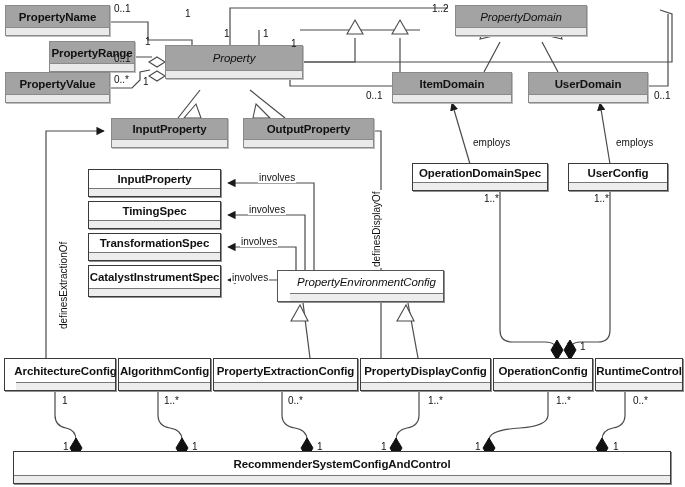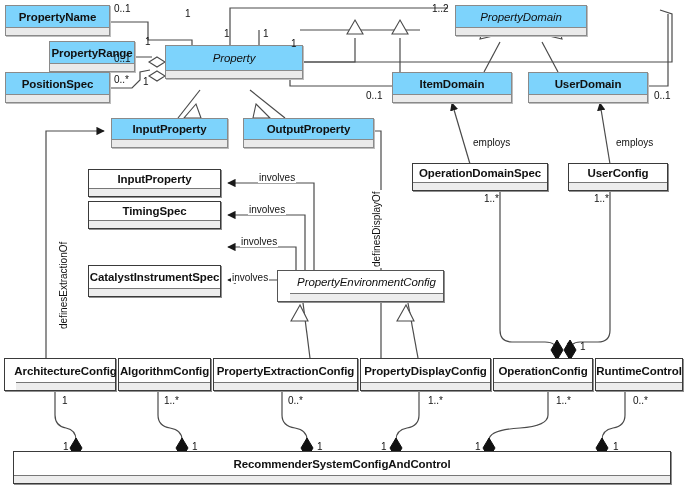--- a/index.html
+++ b/index.html
@@ -20,21 +20,21 @@
   #wires {
     position: absolute;
     left: 0; top: 0;
     width: 685px;
     height: 487px;
     pointer-events: none;
   }
   .uml-class {
     position: absolute;
     box-sizing: border-box;
-    background: #7dd3fc;
+    background: #a3a3a3;
     border: 1px solid #8a8a8a;
     box-shadow: 1px 1px 0 0 #bdbdbd;
     display: flex;
     flex-direction: column;
     z-index: 5;
   }
   .uml-class .name {
     flex: 1 1 auto;
     display: flex;
     align-items: center;
@@ -195,21 +195,21 @@
     <div class="name">PropertyName</div>
     <div class="attrs"></div>
   </div>
 
   <div class="uml-class" style="left:5px; top:41px; width:86px; height:31px;margin-left:44px;">
     <div class="name">PropertyRange</div>
     <div class="attrs"></div>
   </div>
 
   <div class="uml-class" style="left:5px; top:72px; width:105px; height:31px;">
-    <div class="name">PositionSpec</div>
+    <div class="name">PropertyValue</div>
     <div class="attrs"></div>
   </div>
 
   <div class="uml-class abstract" style="left:165px; top:45px; width:138px; height:34px;justify-content:flex-end;">
     <div class="name">Property</div>
     <div class="attrs"></div>
   </div>
 
   <div class="uml-class abstract" style="left:455px; top:5px; width:132px; height:31px;">
     <div class="name">PropertyDomain</div>
@@ -239,20 +239,24 @@
   <div class="uml-class plain thick" style="left:88px; top:169px; width:133px; height:28px;">
     <div class="name">InputProperty</div>
     <div class="attrs"></div>
   </div>
 
   <div class="uml-class plain thick" style="left:88px; top:201px; width:133px; height:28px;">
     <div class="name">TimingSpec</div>
     <div class="attrs"></div>
   </div>
 
+  <div class="uml-class plain thick" style="left:88px; top:233px; width:133px; height:28px;">
+    <div class="name">TransformationSpec</div>
+    <div class="attrs"></div>
+  </div>
 
   <div class="uml-class plain thick" style="left:88px; top:265px; width:133px; height:32px;text-align:center;">
     <div class="name">CatalystInstrumentSpec</div>
     <div class="attrs"></div>
   </div>
 
   <div class="uml-class abstract plain" style="left:277px; top:270px; width:167px; height:32px;padding-left:12px;">
     <div class="name">PropertyEnvironmentConfig</div>
     <div class="attrs"></div>
   </div>

